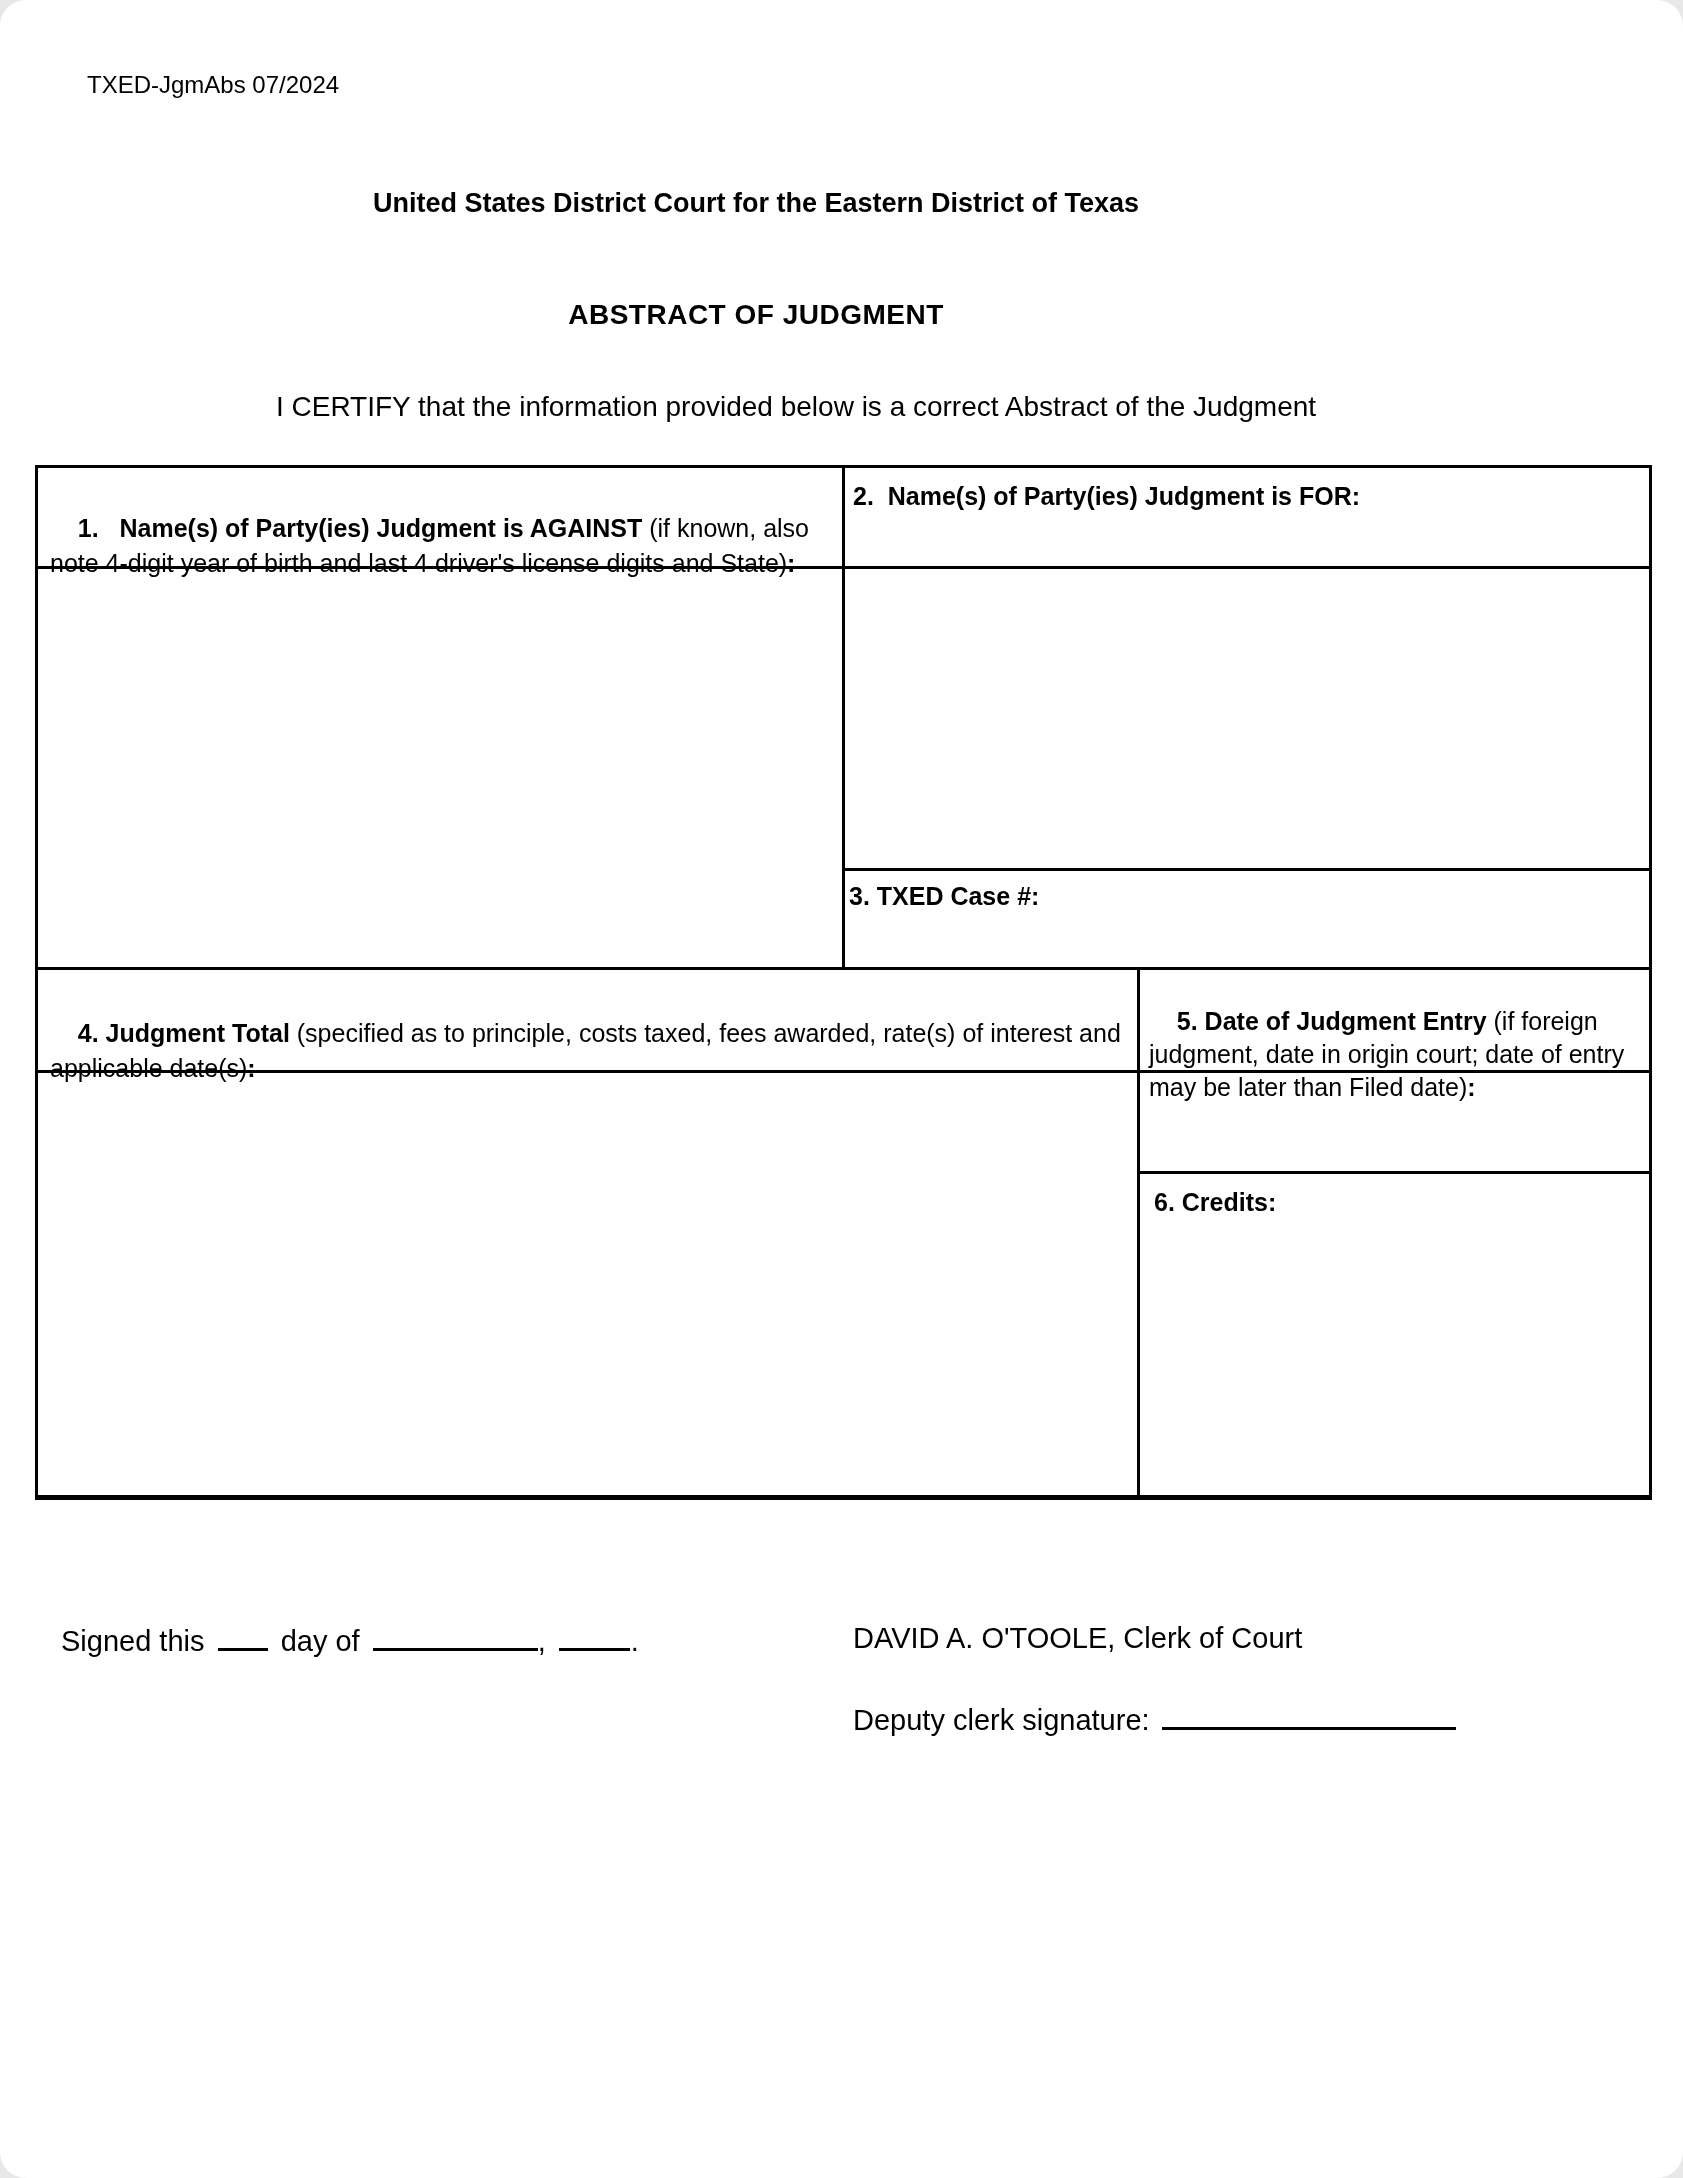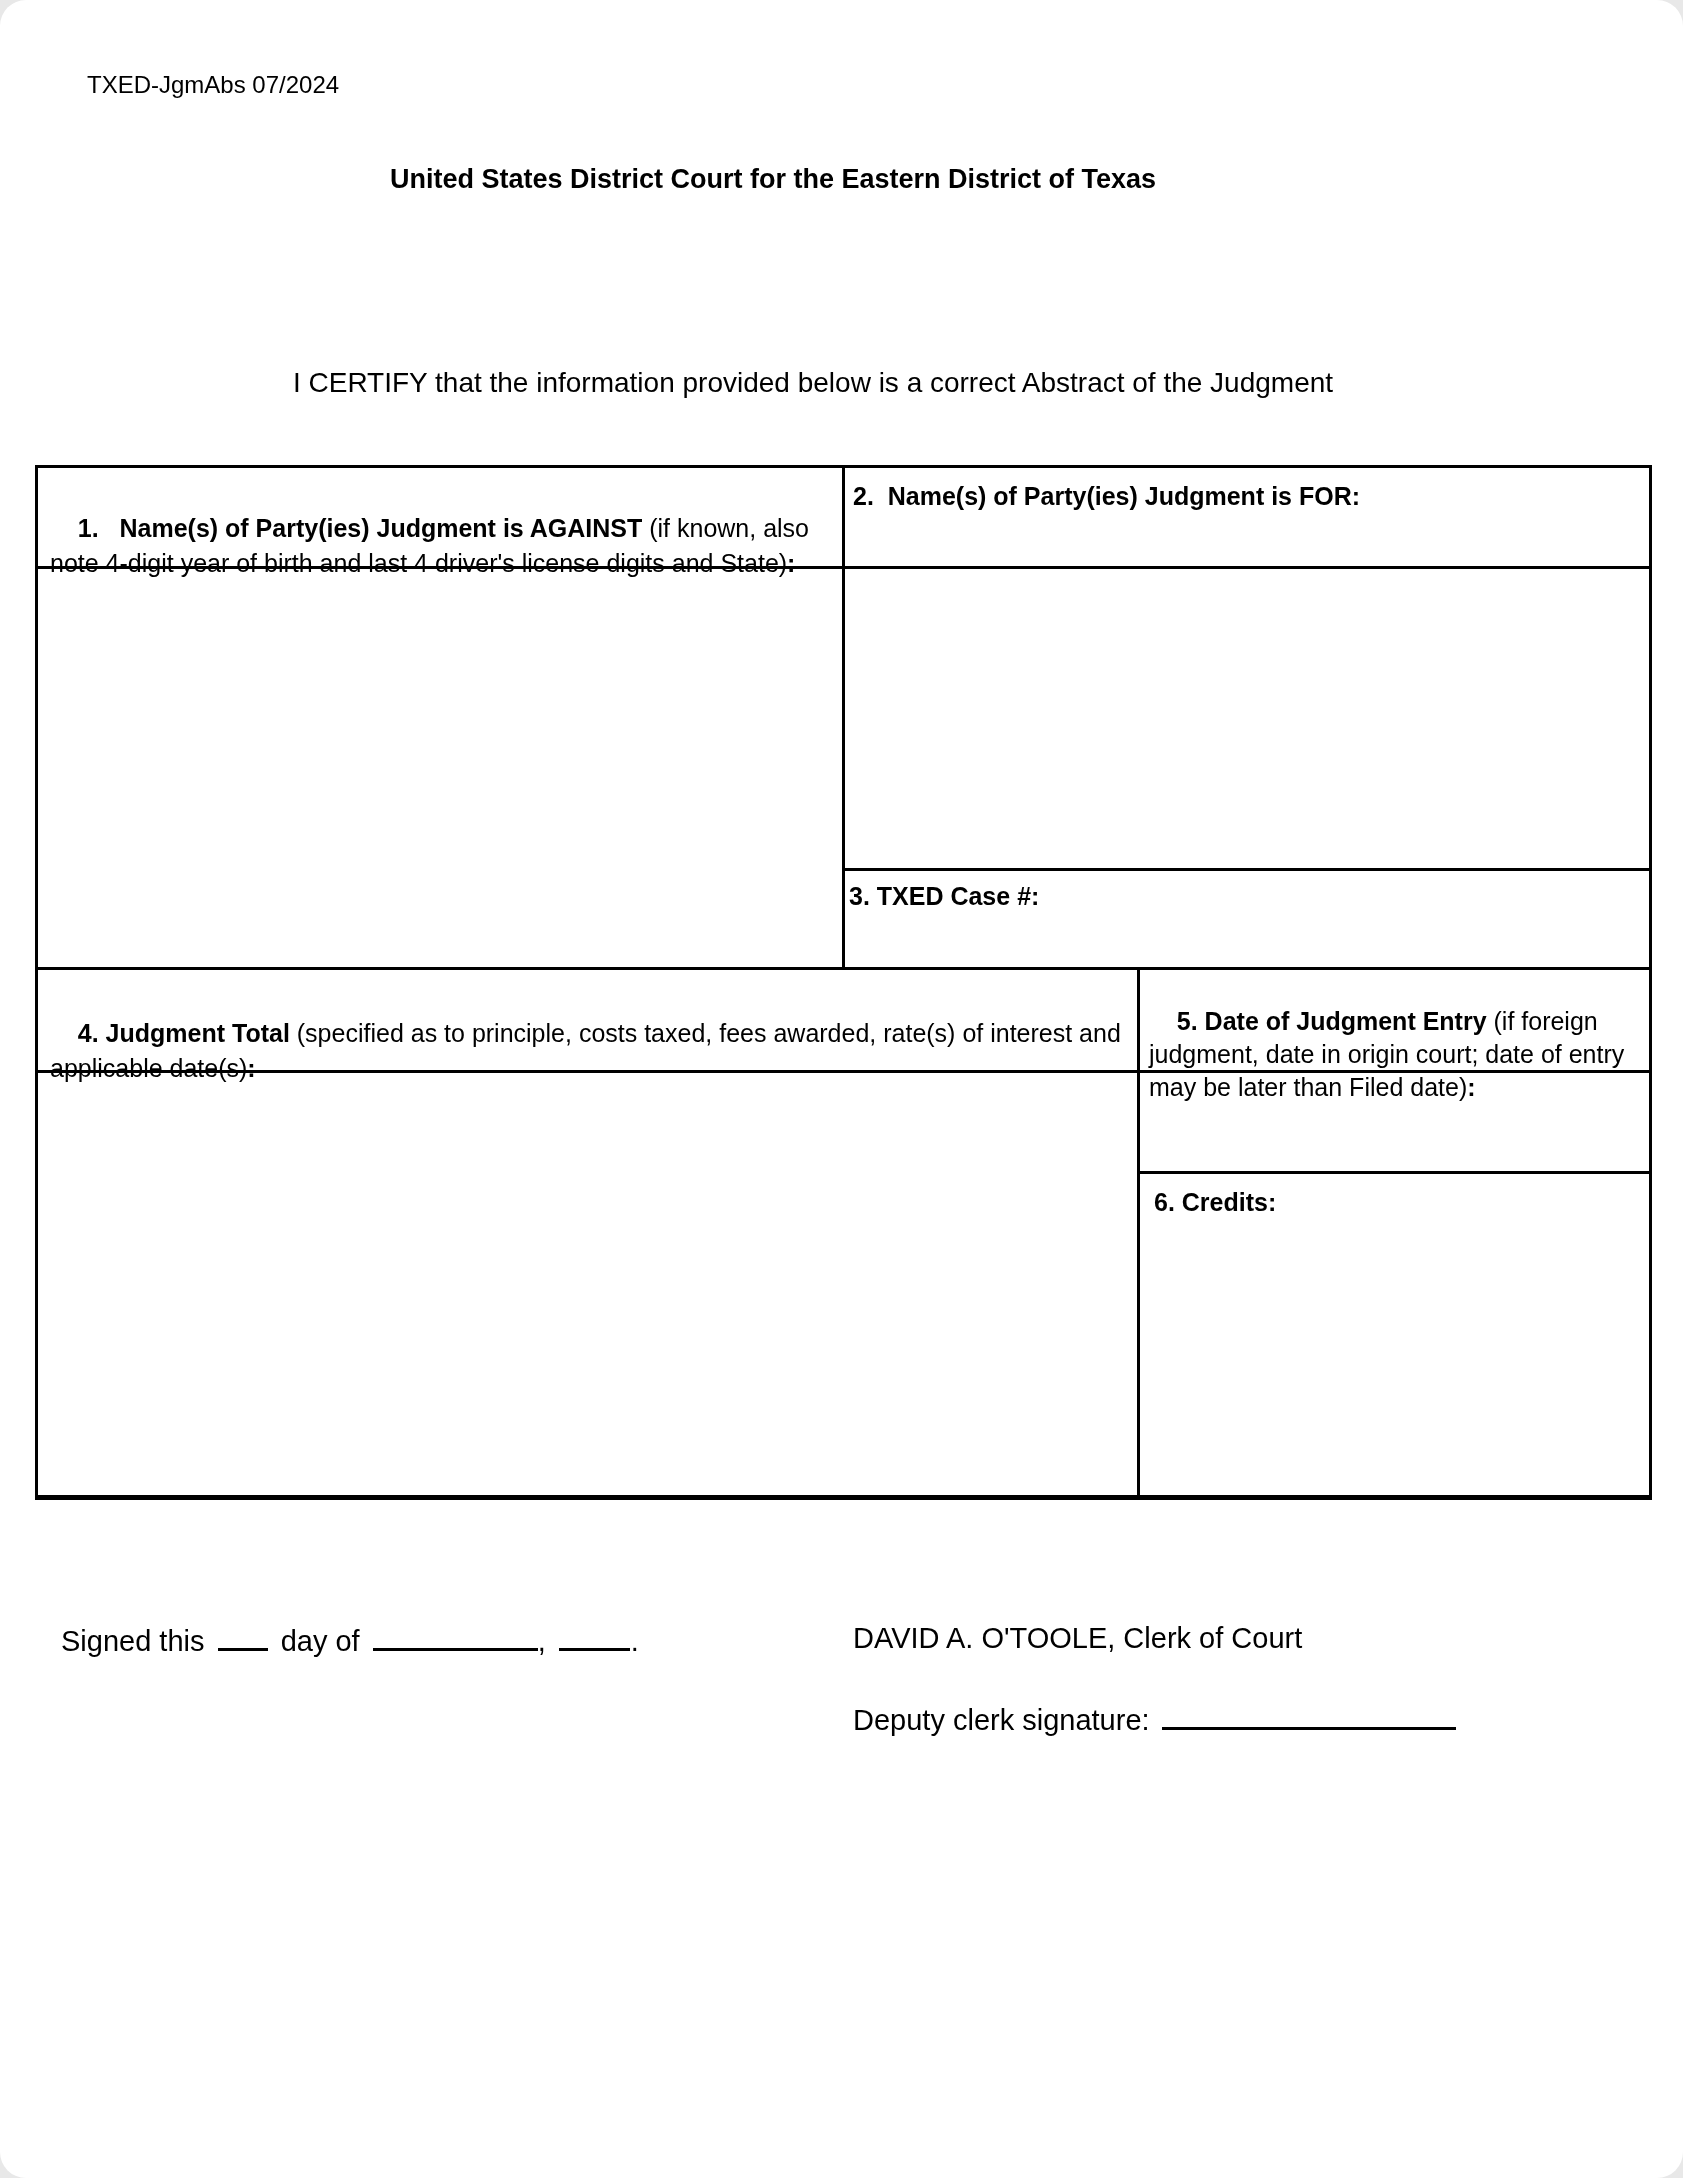--- a/index.html
+++ b/index.html
@@ -10,21 +10,21 @@
     background: #ffffff;
     font-family: "Liberation Sans", "DejaVu Sans", sans-serif;
     color: #000;
     margin: 0 auto;
     overflow: hidden;
     border-radius: 26px;
   }
   .abs { position: absolute; }
   .pre { white-space: pre-wrap; }
   .b { font-weight: bold; }
-  .center { left: 17px; width: 1512px; text-align: center; }
+  .center { left: 0; width: 1512px; text-align: center; margin-top: 24px; }
 
   .form-code { left: 87px; top: 71px; font-size: 24px; }
   .title    { top: 164px; font-size: 27px; font-weight: bold; }
   .subtitle { top: 275px; font-size: 28px; font-weight: bold; letter-spacing: 0.5px; }
   .cert     { top: 354px; font-size: 28px; line-height: 57px; padding-left: 40px; }
 
   
   .line { position: absolute; background: #000; }
   .outer-box {
     position: absolute;
@@ -58,20 +58,21 @@
 </style>
 </head>
 <body>
 
 <div class="page">
 
   <div class="abs form-code">TXED-JgmAbs 07/2024</div>
 
   <div class="abs center title">United States District Court for the Eastern District of Texas</div>
 
+  <div class="abs center subtitle">ABSTRACT OF JUDGMENT</div>
 
   <div class="abs center cert">
     <div>I CERTIFY that the information provided below is a correct Abstract of the Judgment</div>
   </div>
 
   <div class="outer-box"></div>
   <div class="line" style="left:35px;  top:566px;  width:1617px; height:3px;"></div>
   <div class="line" style="left:842px; top:465px;  width:3px;    height:505px;"></div>
   <div class="line" style="left:842px; top:868px;  width:810px;  height:3px;"></div>
   <div class="line" style="left:35px;  top:967px;  width:1617px; height:3px;"></div>

